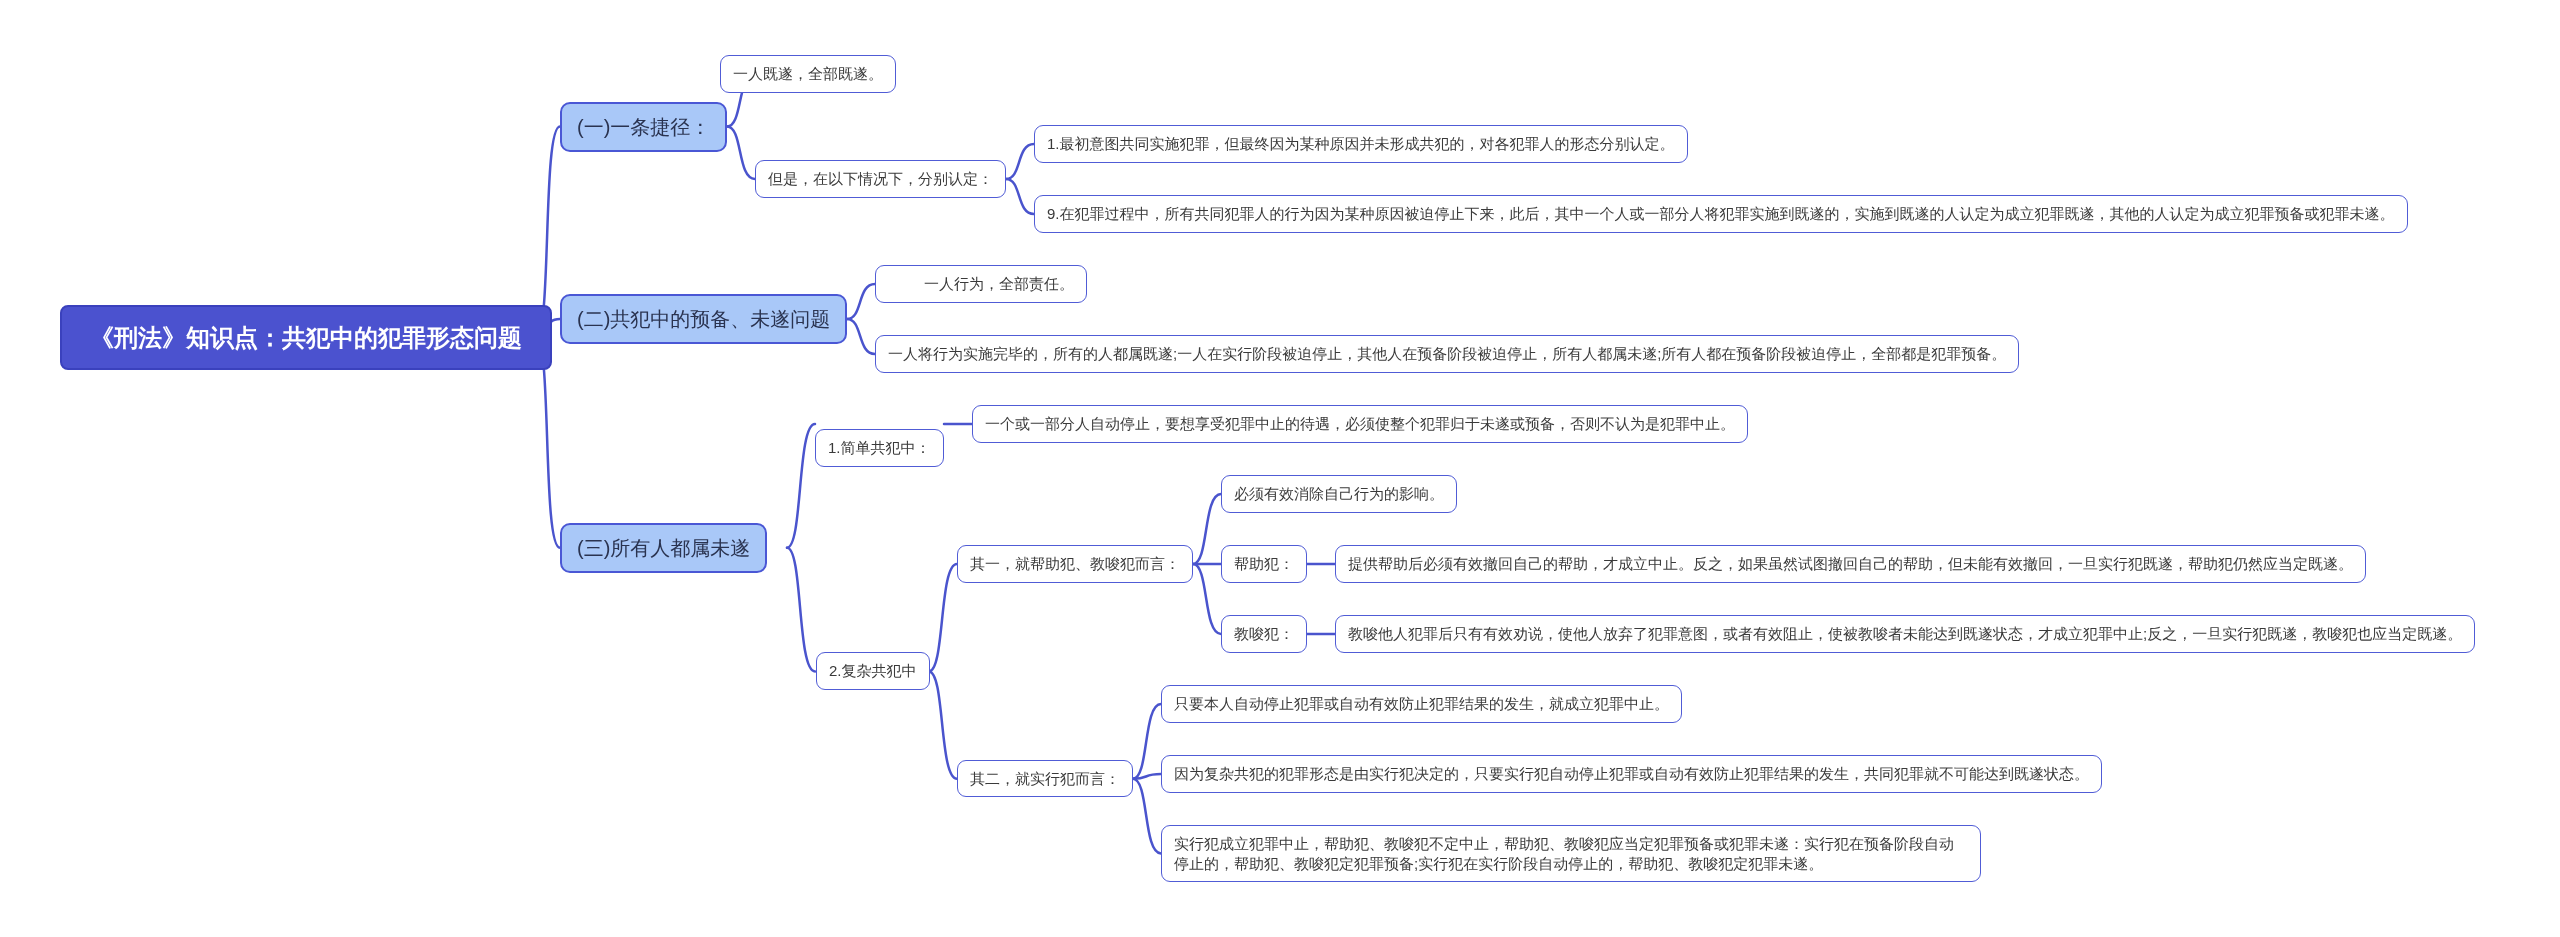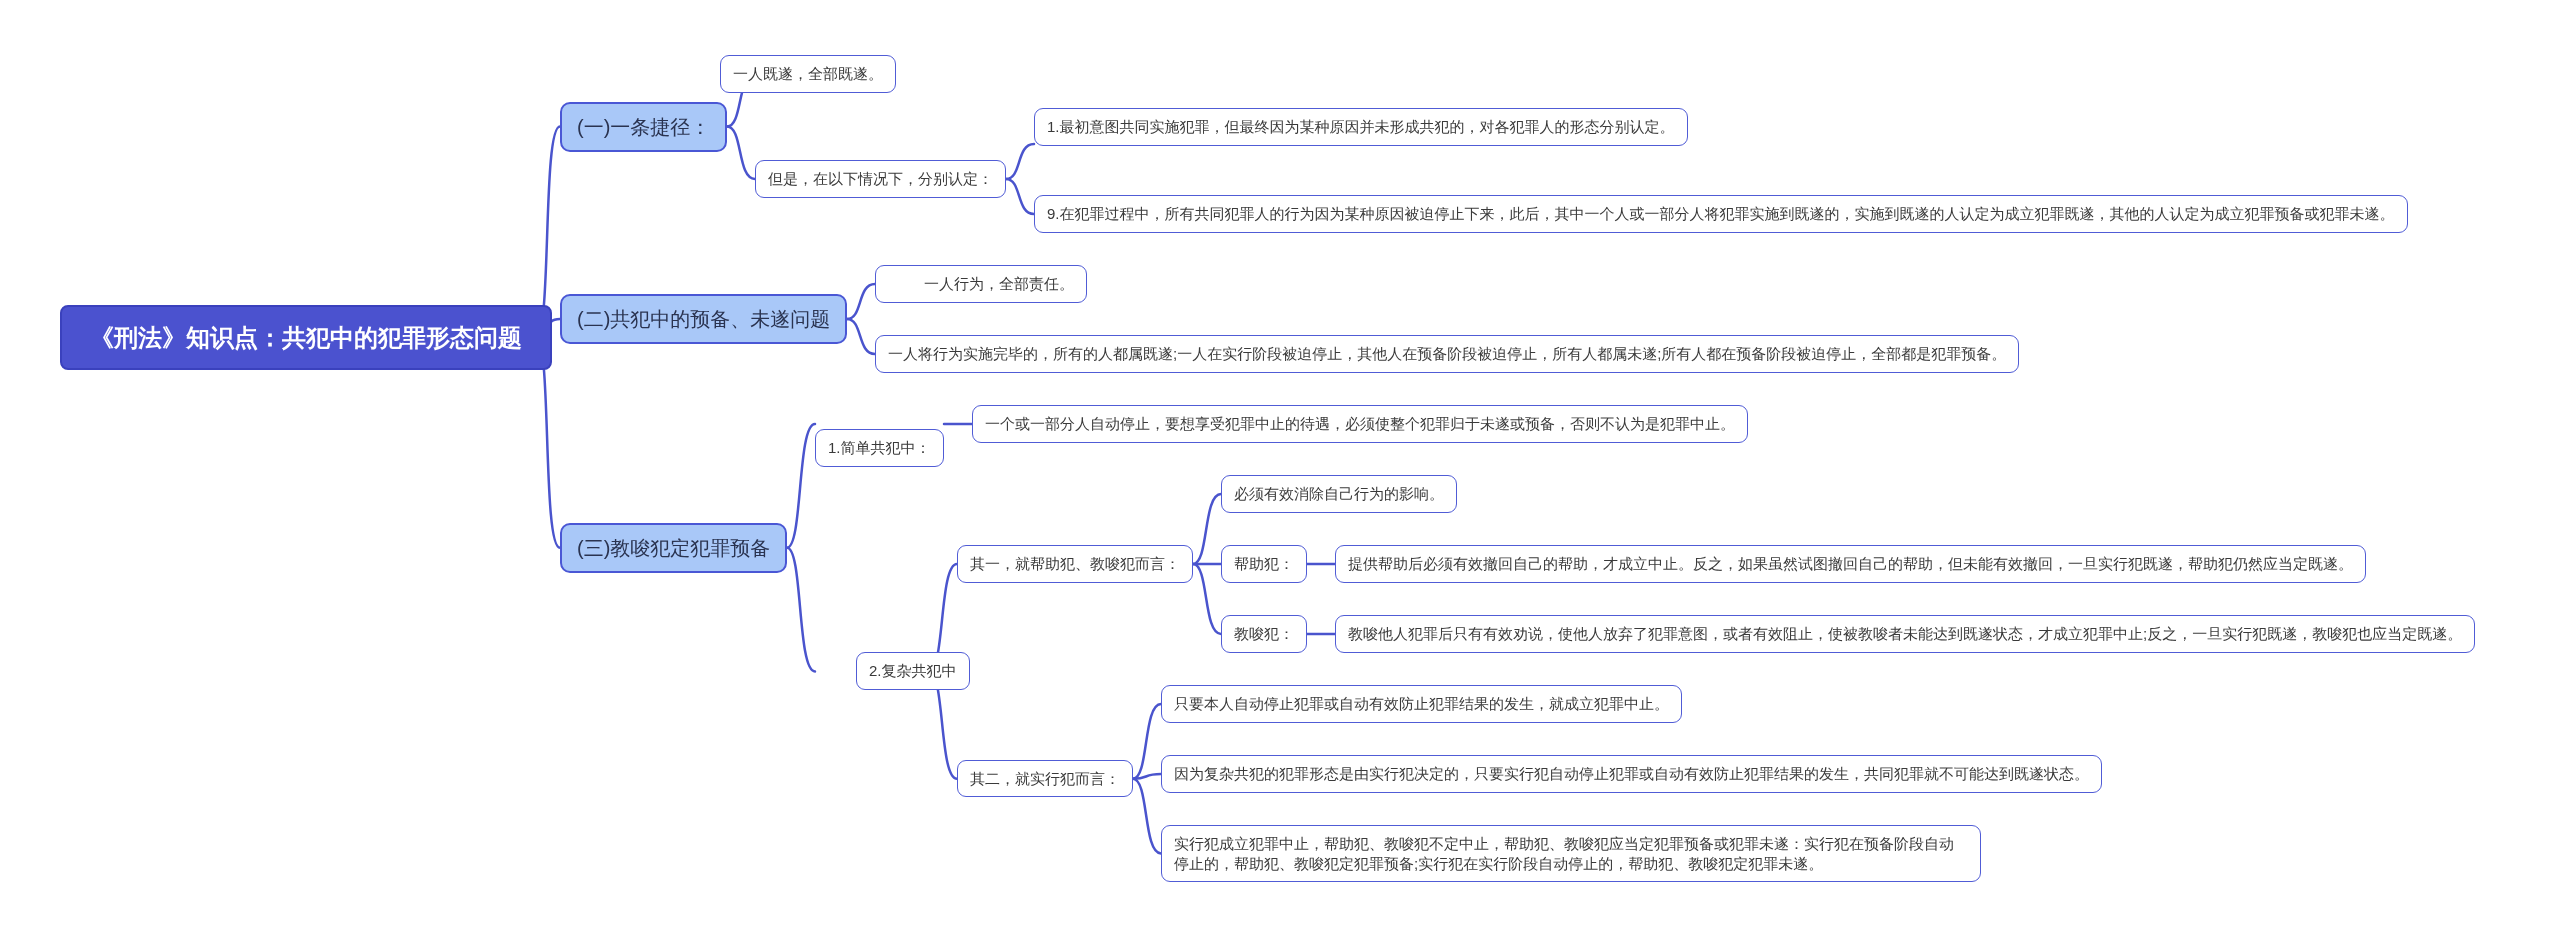--- a/index.html
+++ b/index.html
@@ -55,29 +55,29 @@
       <path d="M 1307 634 C 1323 634, 1317 634, 1335 634" fill="none" stroke="#4a54cd" stroke-width="2.5" stroke-linecap="round"></path>
       <path d="M 929 671.375 C 945 671.375, 939 778.75, 957 778.75" fill="none" stroke="#4a54cd" stroke-width="2.5" stroke-linecap="round"></path>
       <path d="M 1133 778.75 C 1149 778.75, 1143 704, 1161 704" fill="none" stroke="#4a54cd" stroke-width="2.5" stroke-linecap="round"></path>
       <path d="M 1133 778.75 C 1149 778.75, 1143 774, 1161 774" fill="none" stroke="#4a54cd" stroke-width="2.5" stroke-linecap="round"></path>
       <path d="M 1133 778.75 C 1149 778.75, 1143 853.5, 1161 853.5" fill="none" stroke="#4a54cd" stroke-width="2.5" stroke-linecap="round"></path>
     </svg>
 <div class="node d0" style="left: 60px; top: 304.594px;">《刑法》知识点：共犯中的犯罪形态问题</div>
     <div class="node d1" style="left: 560px; top: 101.5px;">(一)一条捷径：</div>
     <div class="node leaf" style="left: 720px; top: 55px;">一人既遂，全部既遂。</div>
     <div class="node leaf" style="left: 755px; top: 160px;">但是，在以下情况下，分别认定：</div>
-    <div class="node leaf" style="left: 1034px; top: 108px;">1.最初意图共同实施犯罪，但最终因为某种原因并未形成共犯的，对各犯罪人的形态分别认定。</div>
+    <div class="node leaf" style="left: 1034px; top: 125px;">1.最初意图共同实施犯罪，但最终因为某种原因并未形成共犯的，对各犯罪人的形态分别认定。</div>
     <div class="node leaf" style="left: 1034px; top: 195px;">9.在犯罪过程中，所有共同犯罪人的行为因为某种原因被迫停止下来，此后，其中一个人或一部分人将犯罪实施到既遂的，实施到既遂的人认定为成立犯罪既遂，其他的人认定为成立犯罪预备或犯罪未遂。</div>
     <div class="node d1" style="left: 560px; top: 294px;">(二)共犯中的预备、未遂问题</div>
     <div class="node leaf" style="left: 875px; top: 265px; padding-left: 48px;">一人行为，全部责任。</div>
     <div class="node leaf" style="left: 875px; top: 335px;">一人将行为实施完毕的，所有的人都属既遂;一人在实行阶段被迫停止，其他人在预备阶段被迫停止，所有人都属未遂;所有人都在预备阶段被迫停止，全部都是犯罪预备。</div>
-    <div class="node d1" style="left: 560px; top: 522.688px;">(三)教唆犯定犯罪预备</div>
+    <div class="node d1" style="left: 560px; top: 522.688px;">(三)所有人都属未遂</div>
     <div class="node leaf" style="left: 815px; top: 429px;">1.简单共犯中：</div>
     <div class="node leaf" style="left: 972px; top: 405px;">一个或一部分人自动停止，要想享受犯罪中止的待遇，必须使整个犯罪归于未遂或预备，否则不认为是犯罪中止。</div>
-    <div class="node leaf" style="left: 856px; top: 652.375px;">2.复杂共犯中</div>
+    <div class="node leaf" style="left: 816px; top: 652.375px;">2.复杂共犯中</div>
     <div class="node leaf" style="left: 957px; top: 545px;">其一，就帮助犯、教唆犯而言：</div>
     <div class="node leaf" style="left: 1221px; top: 475px;">必须有效消除自己行为的影响。</div>
     <div class="node leaf" style="left: 1221px; top: 545px;">帮助犯：</div>
     <div class="node leaf" style="left: 1335px; top: 545px;">提供帮助后必须有效撤回自己的帮助，才成立中止。反之，如果虽然试图撤回自己的帮助，但未能有效撤回，一旦实行犯既遂，帮助犯仍然应当定既遂。</div>
     <div class="node leaf" style="left: 1221px; top: 615px;">教唆犯：</div>
     <div class="node leaf" style="left: 1335px; top: 615px;">教唆他人犯罪后只有有效劝说，使他人放弃了犯罪意图，或者有效阻止，使被教唆者未能达到既遂状态，才成立犯罪中止;反之，一旦实行犯既遂，教唆犯也应当定既遂。</div>
     <div class="node leaf" style="left: 957px; top: 759.75px;">其二，就实行犯而言：</div>
     <div class="node leaf" style="left: 1161px; top: 685px;">只要本人自动停止犯罪或自动有效防止犯罪结果的发生，就成立犯罪中止。</div>
     <div class="node leaf" style="left: 1161px; top: 755px;">因为复杂共犯的犯罪形态是由实行犯决定的，只要实行犯自动停止犯罪或自动有效防止犯罪结果的发生，共同犯罪就不可能达到既遂状态。</div>
     <div class="node leaf wrap" style="left: 1161px; top: 825px;">实行犯成立犯罪中止，帮助犯、教唆犯不定中止，帮助犯、教唆犯应当定犯罪预备或犯罪未遂：实行犯在预备阶段自动停止的，帮助犯、教唆犯定犯罪预备;实行犯在实行阶段自动停止的，帮助犯、教唆犯定犯罪未遂。</div>

